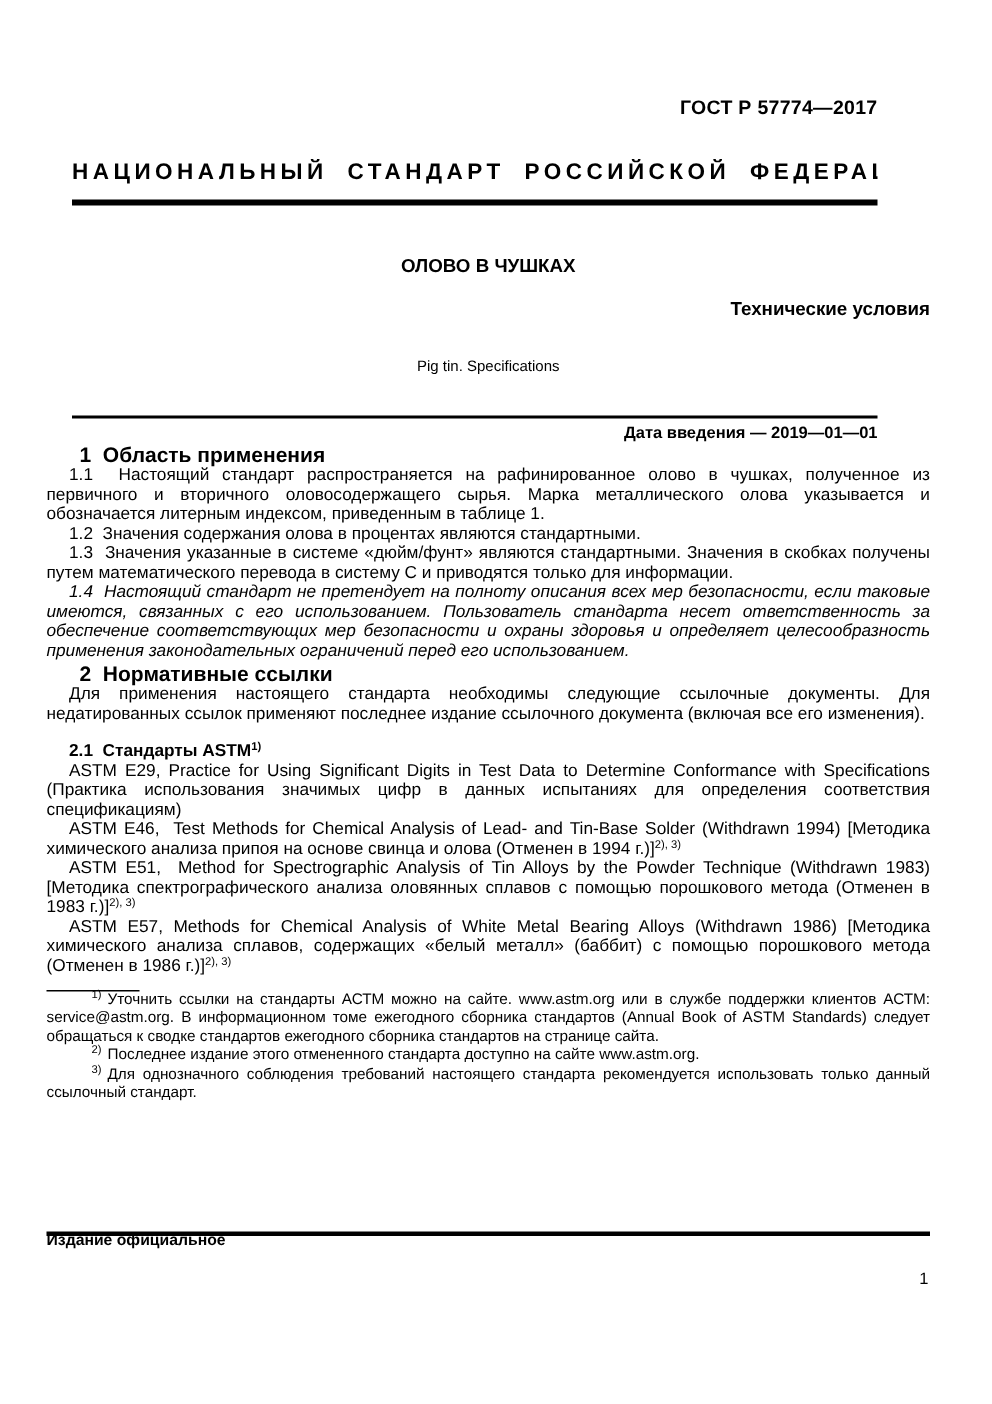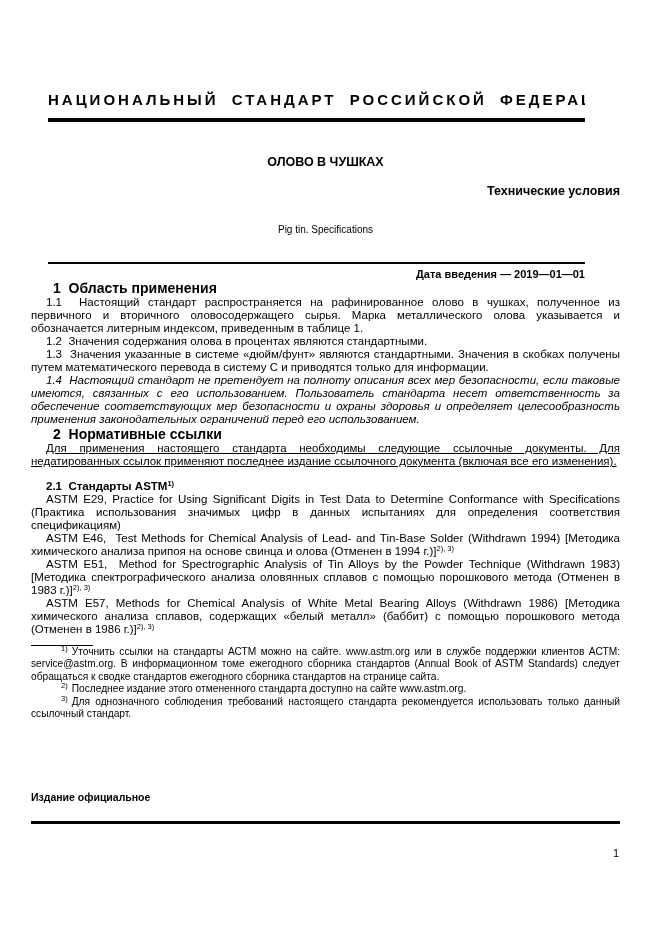--- a/index.html
+++ b/index.html
@@ -36,51 +36,52 @@
     margin:0; font-size:14px; font-weight:bold; margin-left:22px;
   }
   .sec1 { margin-top:36px; }
   .sec2 { margin-top:14px; }
 
   p.body {
     margin:0; font-size:11.5px; line-height:13px;
     text-align:justify; text-indent:15px;
   }
   .mt12 { margin-top:12px; }
-  .mt11 { margin-top:11px;text-decoration:underline; }
+  .mt11 { margin-top:11px; }
   .mt4  { margin-top:4px; }
   .italic { font-style:italic; }
 
   p.sub-heading {
     margin:11px 0 0 0; font-size:11.5px; line-height:14px;
     font-weight:bold; text-indent:15px;
   }
 
   sup.marker { font-size:7.5px; line-height:0; vertical-align:4px; }
 
   .footnote-rule { margin-top:9px; width:62px; height:1px; background:#000; }
 
   p.footnote {
     margin:0; font-size:10.2px; line-height:12.4px;
     text-align:justify; text-indent:30px;
   }
   .fn-first { margin-top:6px; }
   p.footnote sup.marker { margin-right:4px; }
 
   .bottom-rule { position:absolute; left:31px; top:821px; width:589px; height:3px; background:#000; }
-  .edition { position:absolute; left:31px; top:791px; font-weight:bold; font-size:10.5px; }
+  .edition { position:absolute; left:31px; top:821px; font-weight:bold; font-size:10.5px; }
   .page-num { position:absolute; right:42px; top:847px; font-size:11px; }
 </style>
 </head>
 <body>
 
 <div class="page">
   <div class="content">
 
     <div class="head-box">
+      <div class="doc-number">ГОСТ Р 57774—2017</div>
       <div class="fed-header">НАЦИОНАЛЬНЫЙ СТАНДАРТ РОССИЙСКОЙ ФЕДЕРАЦИИ</div>
       <div class="rule-thick"></div>
     </div>
 
     <div class="title-main">ОЛОВО В ЧУШКАХ</div>
     <div class="title-sub">Технические условия</div>
     <div class="title-en">Pig tin. Specifications</div>
 
     <div class="head-box">
       <div class="rule-thin"></div>

